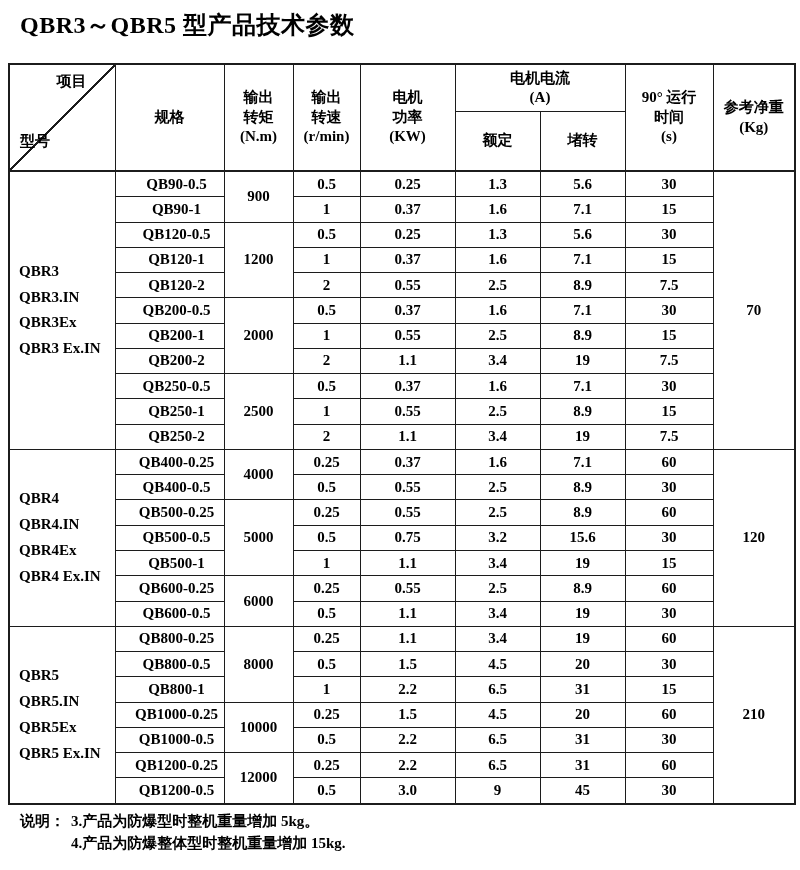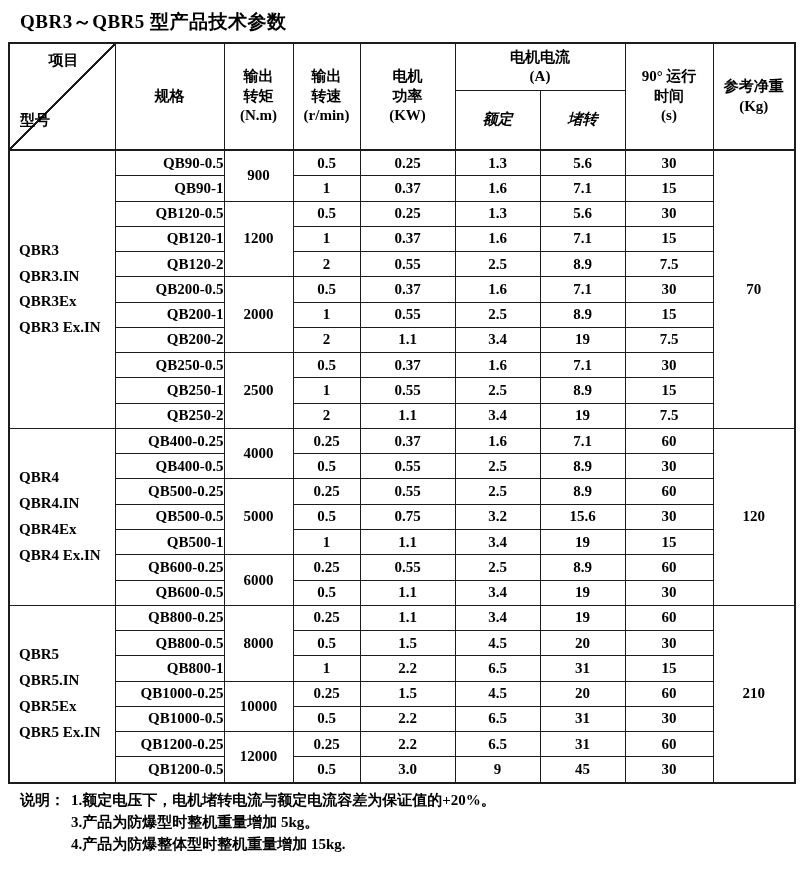--- a/index.html
+++ b/index.html
@@ -2,53 +2,53 @@
 <html><head>
 <meta charset="utf-8">
 <style>
   html,body { margin:0; padding:0; }
   body {
     width:800px; height:870px; background:#ffffff; color:#000;
     font-family:"Liberation Serif","DejaVu Serif",serif;
     font-weight:bold; overflow:hidden;
   }
   .page-title {
-    margin:9px 0 7px 20px;
-    font-size:19px; letter-spacing:0.5px;
+    margin:9px 0 22px 20px;
+    font-size:24px; letter-spacing:0.5px;
   }
   table.spec {
     border-collapse:collapse; table-layout:fixed;
     width:786px; margin:0 0 0 8px;
     border:2px solid #1c1c1c;
   }
   td {
     border:1px solid #1c1c1c;
     text-align:center; vertical-align:middle;
     font-size:15px; padding:0;
     overflow:hidden;
   }
   thead td { white-space:pre-line; line-height:1.3; }
   thead tr.h1 td { height:46px; }
-  thead tr.h2 td { height:58px;font-style:italic; }
+  thead tr.h2 td { height:58px; }
   thead { border-bottom:2px solid #1c1c1c; }
   tbody td { height:24.28px; }
-  td.spec-cell { text-align:right; padding-left:14px; }
+  td.spec-cell { text-align:center; padding-left:14px; }
   td.model-cell {
     text-align:left; padding-left:9px;
     white-space:pre-line; line-height:1.72;
   }
   td.corner {
     position:relative;
     background-image:linear-gradient(to bottom right,
       transparent calc(50% - 0.8px),
       #1c1c1c calc(50% - 0.8px),
       #1c1c1c calc(50% + 0.8px),
       transparent calc(50% + 0.8px));
   }
-  td.corner .corner-top { position:absolute; top:7px; right:36px;text-align:center; }
+  td.corner .corner-top { position:absolute; top:7px; right:28px;text-align:center; }
   td.corner .corner-bottom { position:absolute; bottom:19px; left:10px; }
   .notes {
     display:flex; align-items:flex-start;
     margin:5px 8px 0 20px;
     font-size:15px; line-height:22.4px;
   }
   .notes .notes-label { white-space:nowrap; margin-right:6px; }
   .notes .note-line { white-space:nowrap; }
 </style>
 </head>
@@ -322,17 +322,16 @@
         <td>9</td>
         <td>45</td>
         <td>30</td>
       </tr>
     </tbody>
 </table>
 
 <div class="notes">
   <span class="notes-label">说明：</span>
   <div>
-      <div class="note-line">1.额定电压下，电机堵转电流与额定电流容差为保证值的+20%。</div>
       <div class="note-line">3.产品为防爆型时整机重量增加 5kg。</div>
       <div class="note-line">4.产品为防爆整体型时整机重量增加 15kg.</div>
     </div>
 </div>
 
 </body></html>

